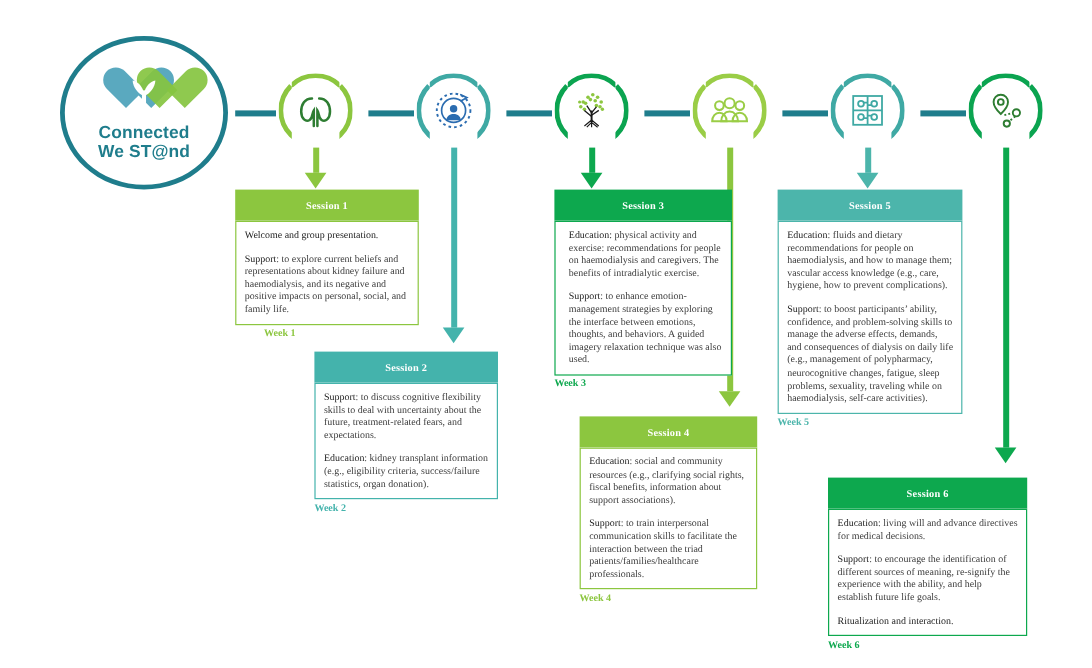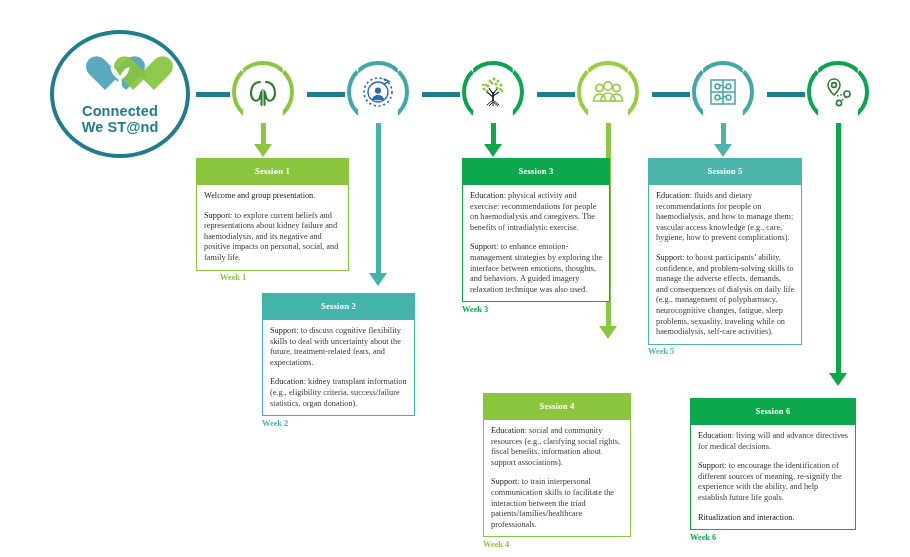--- a/index.html
+++ b/index.html
@@ -204,29 +204,29 @@
     <div class="hdr" style="background: rgb(68, 179, 172);">Session 2</div>
     <div class="body" style="border: 1.6px solid rgb(68, 179, 172);">
       <p><b>Support</b><span>: to discuss cognitive flexibility skills to deal with uncertainty about the future, treatment-related fears, and expectations.</span></p>
       <p><b>Education</b><span>: kidney transplant information (e.g., eligibility criteria, success/failure statistics, organ donation).</span></p>
     </div>
     <div class="week" style="color: rgb(68, 179, 172);">Week 2</div>
   </div>
 
   <div class="card" style="left:430px;top:154px;width:148px;margin-left:32px;">
     <div class="hdr" style="background: rgb(13, 168, 78);">Session 3</div>
-    <div class="body" style="border: 1.6px solid rgb(13, 168, 78);">
+    <div class="body" style="border: 1.6px solid rgb(13, 168, 78); padding-left: 11px;">
       <p><b>Education:</b><span> physical activity and exercise: recommendations for people on haemodialysis and caregivers. The benefits of intradialytic exercise.</span></p>
       <p><b>Support</b><span>: to enhance emotion-management strategies by exploring the interface between emotions, thoughts, and behaviors. A guided imagery relaxation technique was also used.</span></p>
     </div>
     <div class="week" style="color: rgb(13, 168, 78);">Week 3</div>
   </div>
 
   <div class="card" style="left:483px;top:343px;width:148px;">
-    <div class="hdr" style="background: rgb(140, 198, 63); margin-top: 46px;">Session 4</div>
+    <div class="hdr" style="background: rgb(140, 198, 63);">Session 4</div>
     <div class="body" style="border: 1.6px solid rgb(140, 198, 63);">
       <p><b>Education</b><span>: social and community resources (e.g., clarifying social rights, fiscal benefits, information about support associations).</span></p>
       <p><b>Support</b><span>: to train interpersonal communication skills to facilitate the interaction between the triad patients/families/healthcare professionals.</span></p>
     </div>
     <div class="week" style="color: rgb(140, 198, 63);">Week 4</div>
   </div>
 
   <div class="card" style="left:648px;top:154px;width:154px;">
     <div class="hdr" style="background: rgb(76, 181, 171);">Session 5</div>
     <div class="body" style="border: 1.6px solid rgb(76, 181, 171);">

